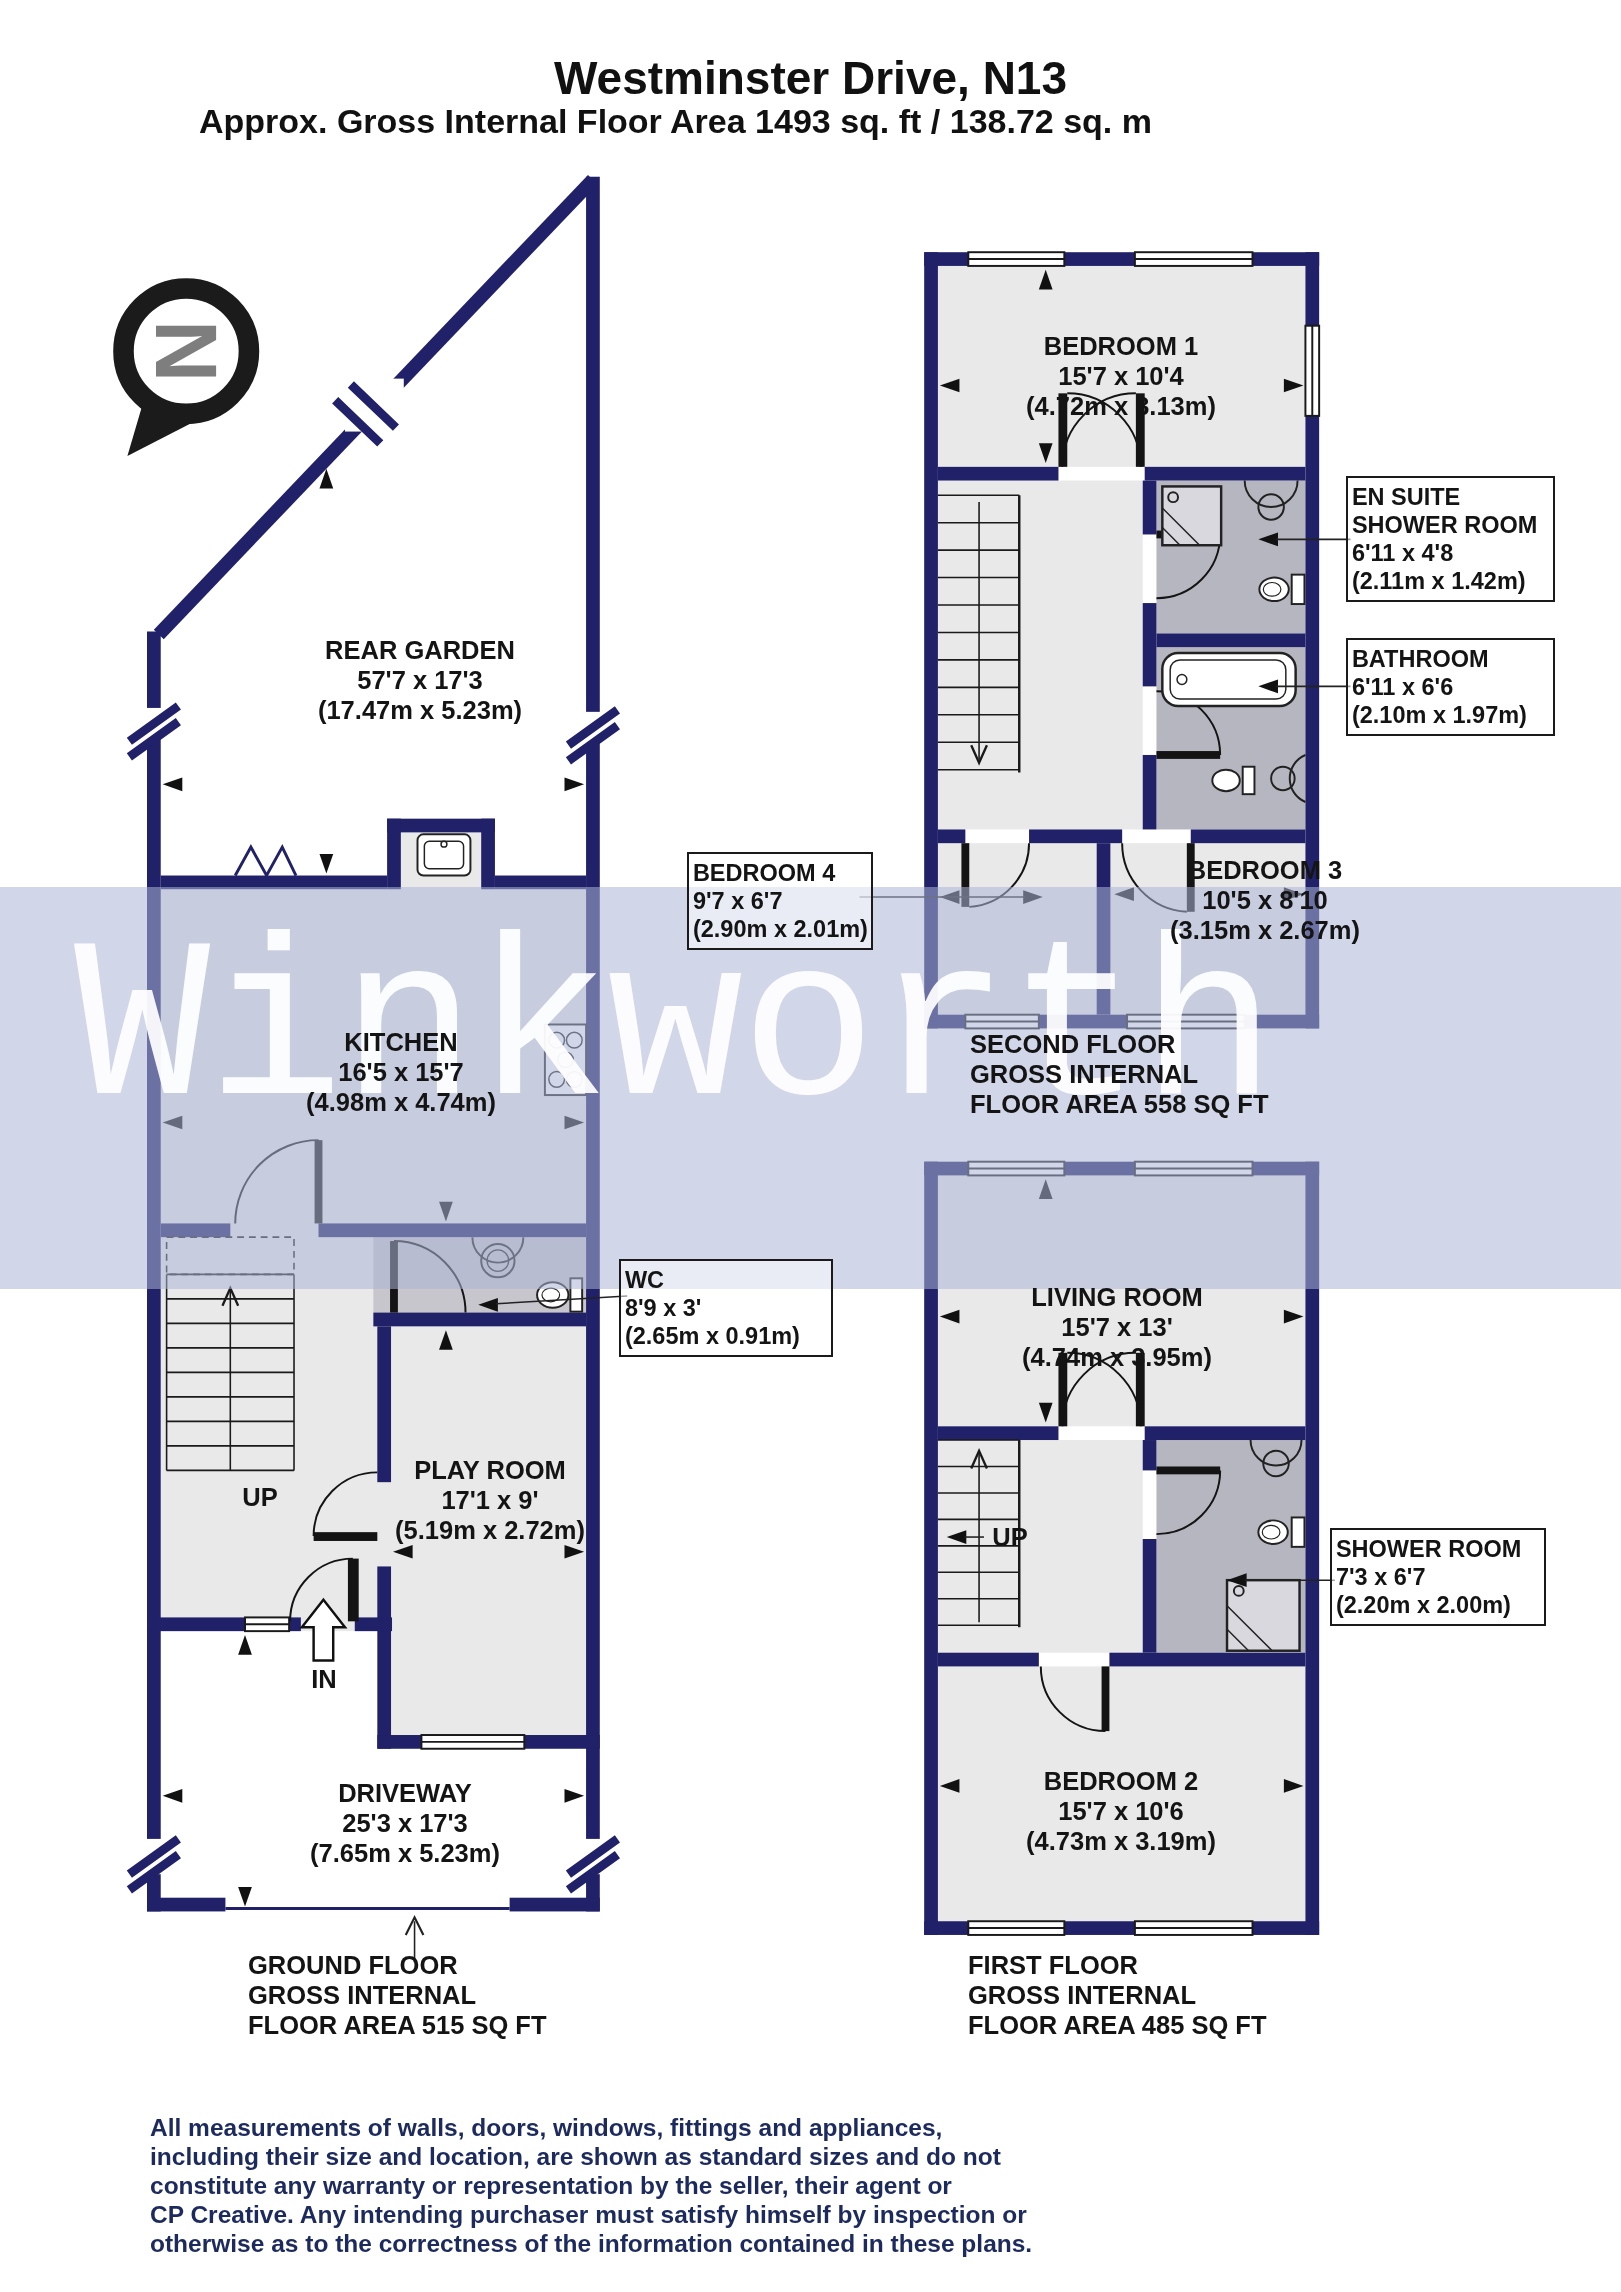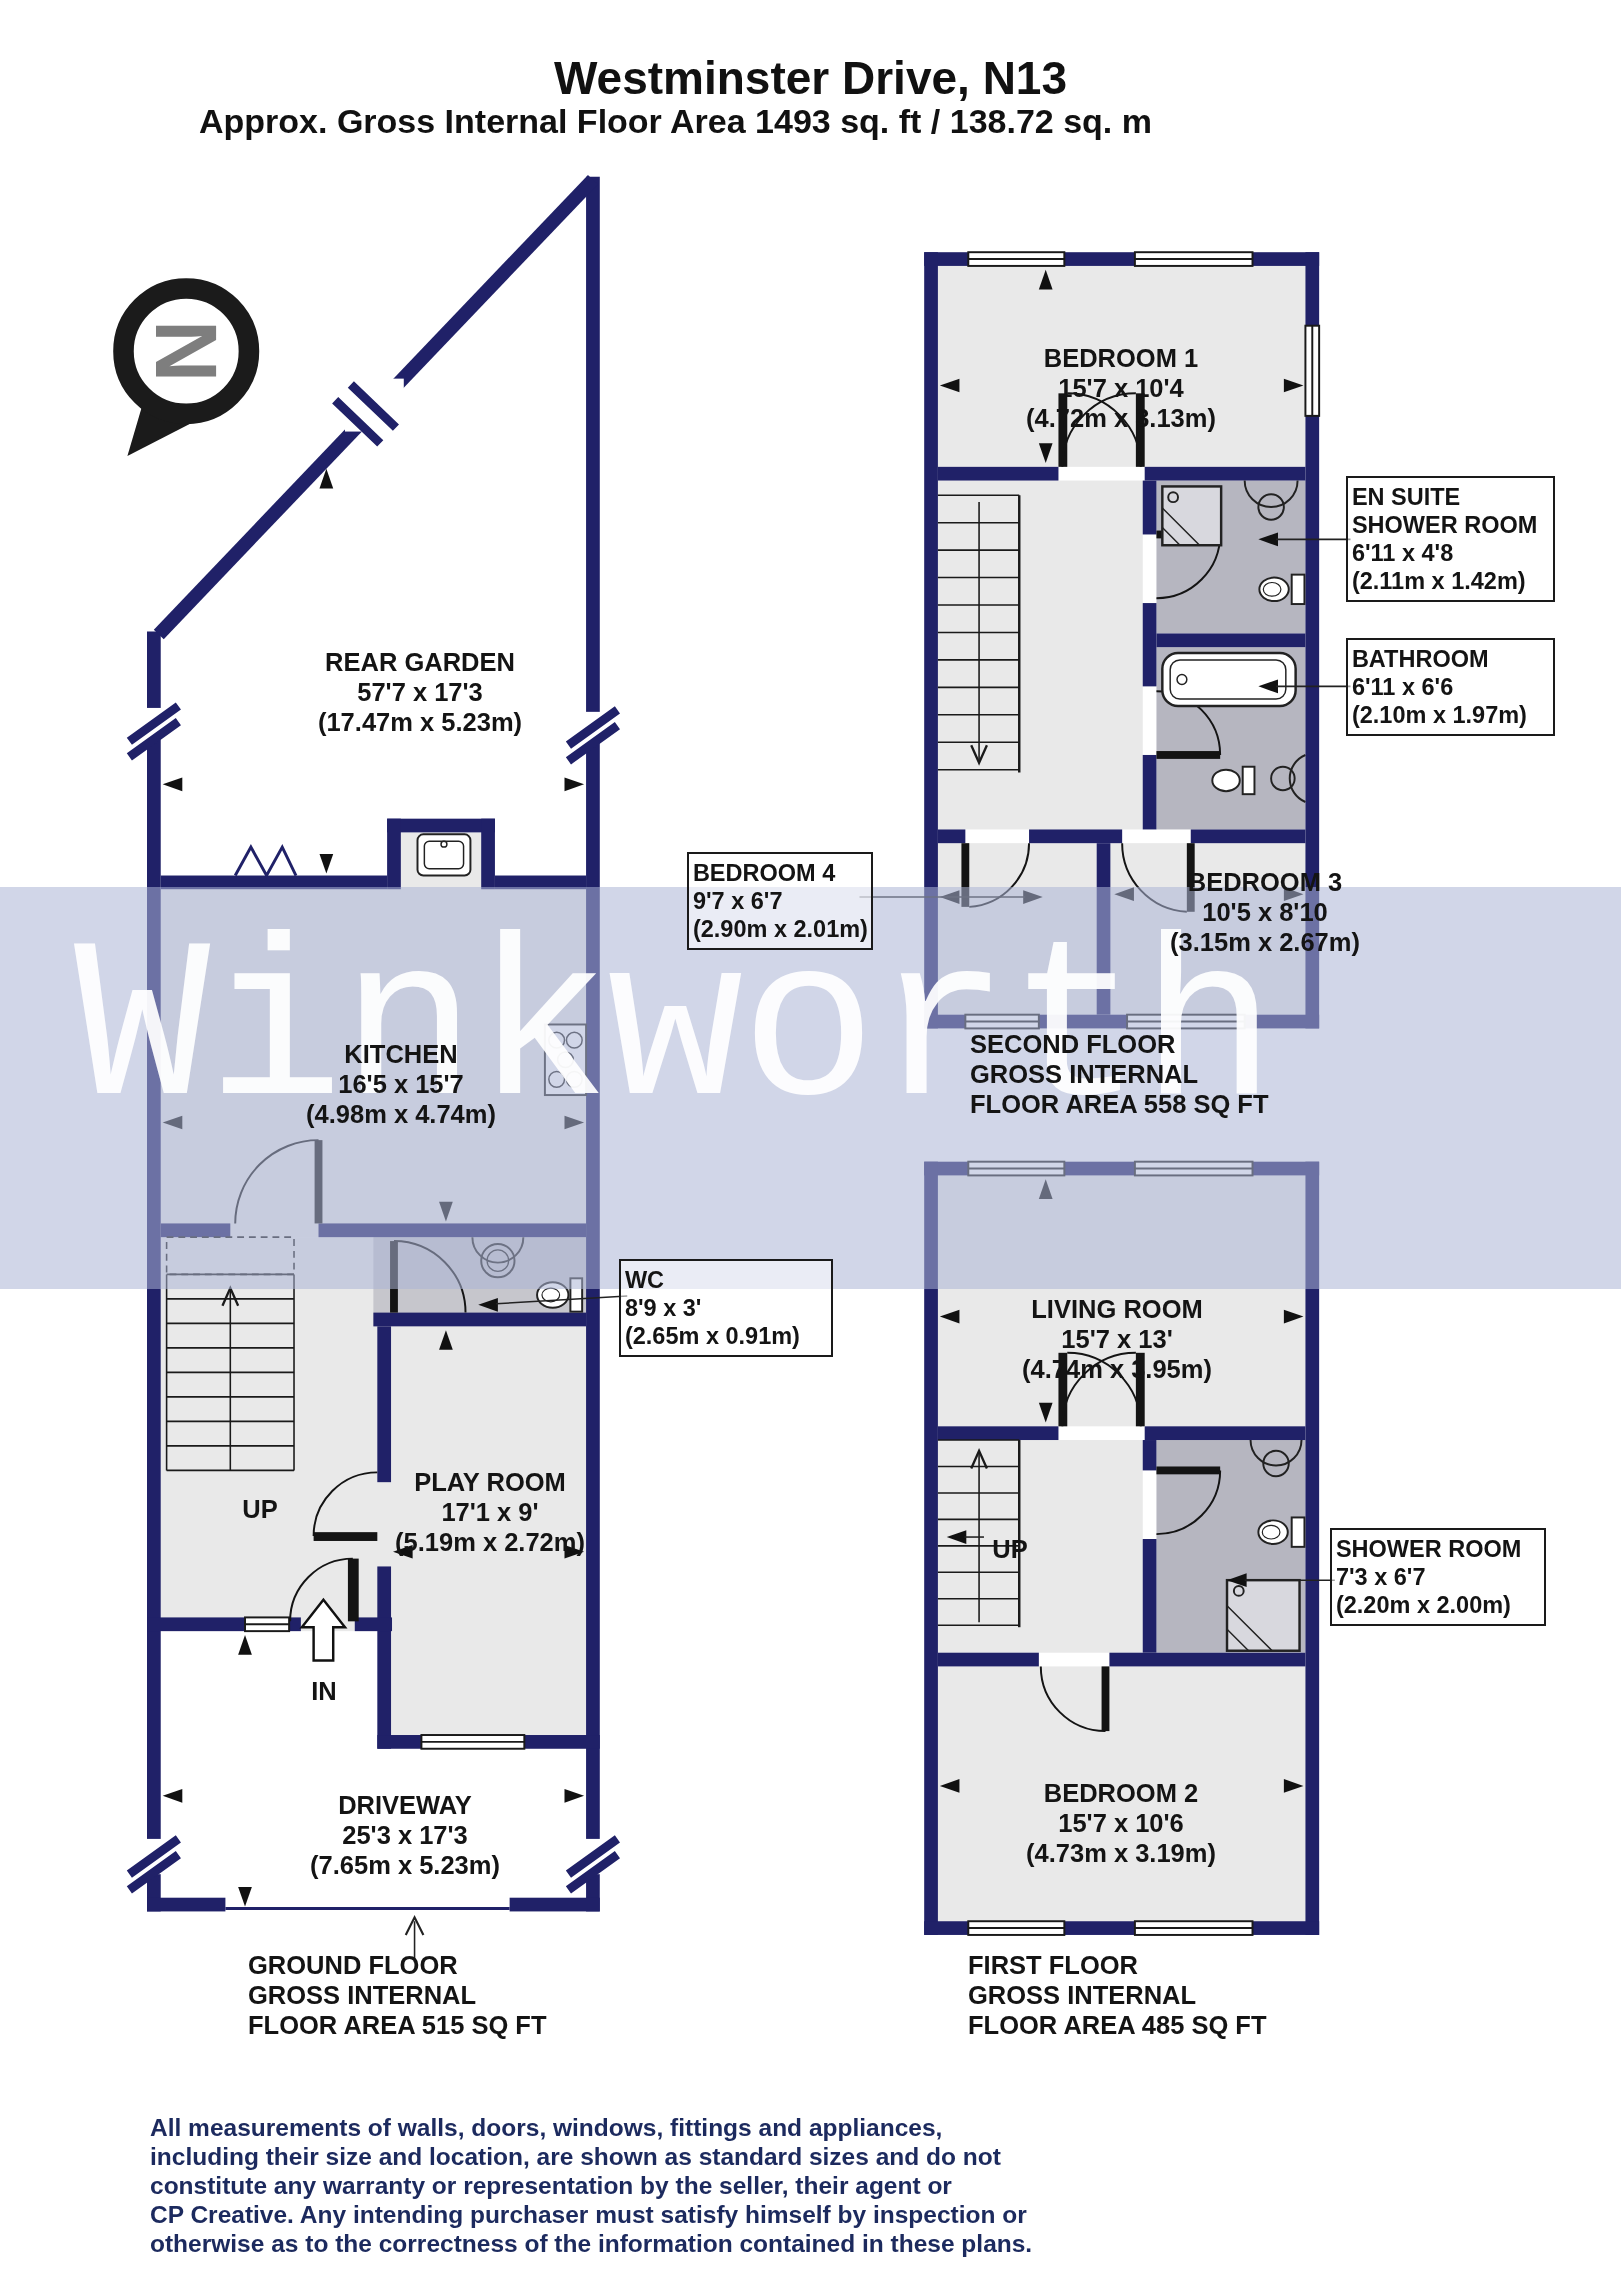--- a/index.html
+++ b/index.html
@@ -10,21 +10,21 @@
         background:rgba(172,181,213,0.55);z-index:2;}
   .wmark{position:absolute;left:74px;top:919px;z-index:3;
          font-family:Liberation Mono, monospace;font-size:227px;line-height:1;
          color:rgba(255,255,255,0.93);letter-spacing:-2.9px;}
   .title{position:absolute;left:0;top:51px;width:1621px;text-align:center;
          font-weight:bold;font-size:46px;color:#111;z-index:6;}
   .subtitle{position:absolute;left:0;top:102px;width:1351px;text-align:center;
          font-weight:bold;font-size:34px;color:#111;z-index:6;}
   .rl{position:absolute;transform:translateX(-50%);text-align:center;
       font-weight:bold;font-size:25.5px;line-height:30px;color:#141414;
-      white-space:nowrap;z-index:6;margin-top:12px;}
+      white-space:nowrap;z-index:6;}
   .callout{position:absolute;border:2px solid #1a1a1a;background:rgba(255,255,255,0.55);
       text-align:left;font-weight:bold;font-size:23.5px;line-height:28px;color:#141414;
       padding:4.9px 3.9px;white-space:nowrap;z-index:6;}
   .footerblk{position:absolute;font-weight:bold;font-size:25.5px;line-height:30px;
       color:#141414;white-space:nowrap;z-index:6;}
   .disc{position:absolute;left:150px;top:2113px;font-weight:bold;font-size:24.5px;
       line-height:29px;color:#1c2a5e;white-space:nowrap;z-index:6;}
 </style>
 </head>
 <body>

